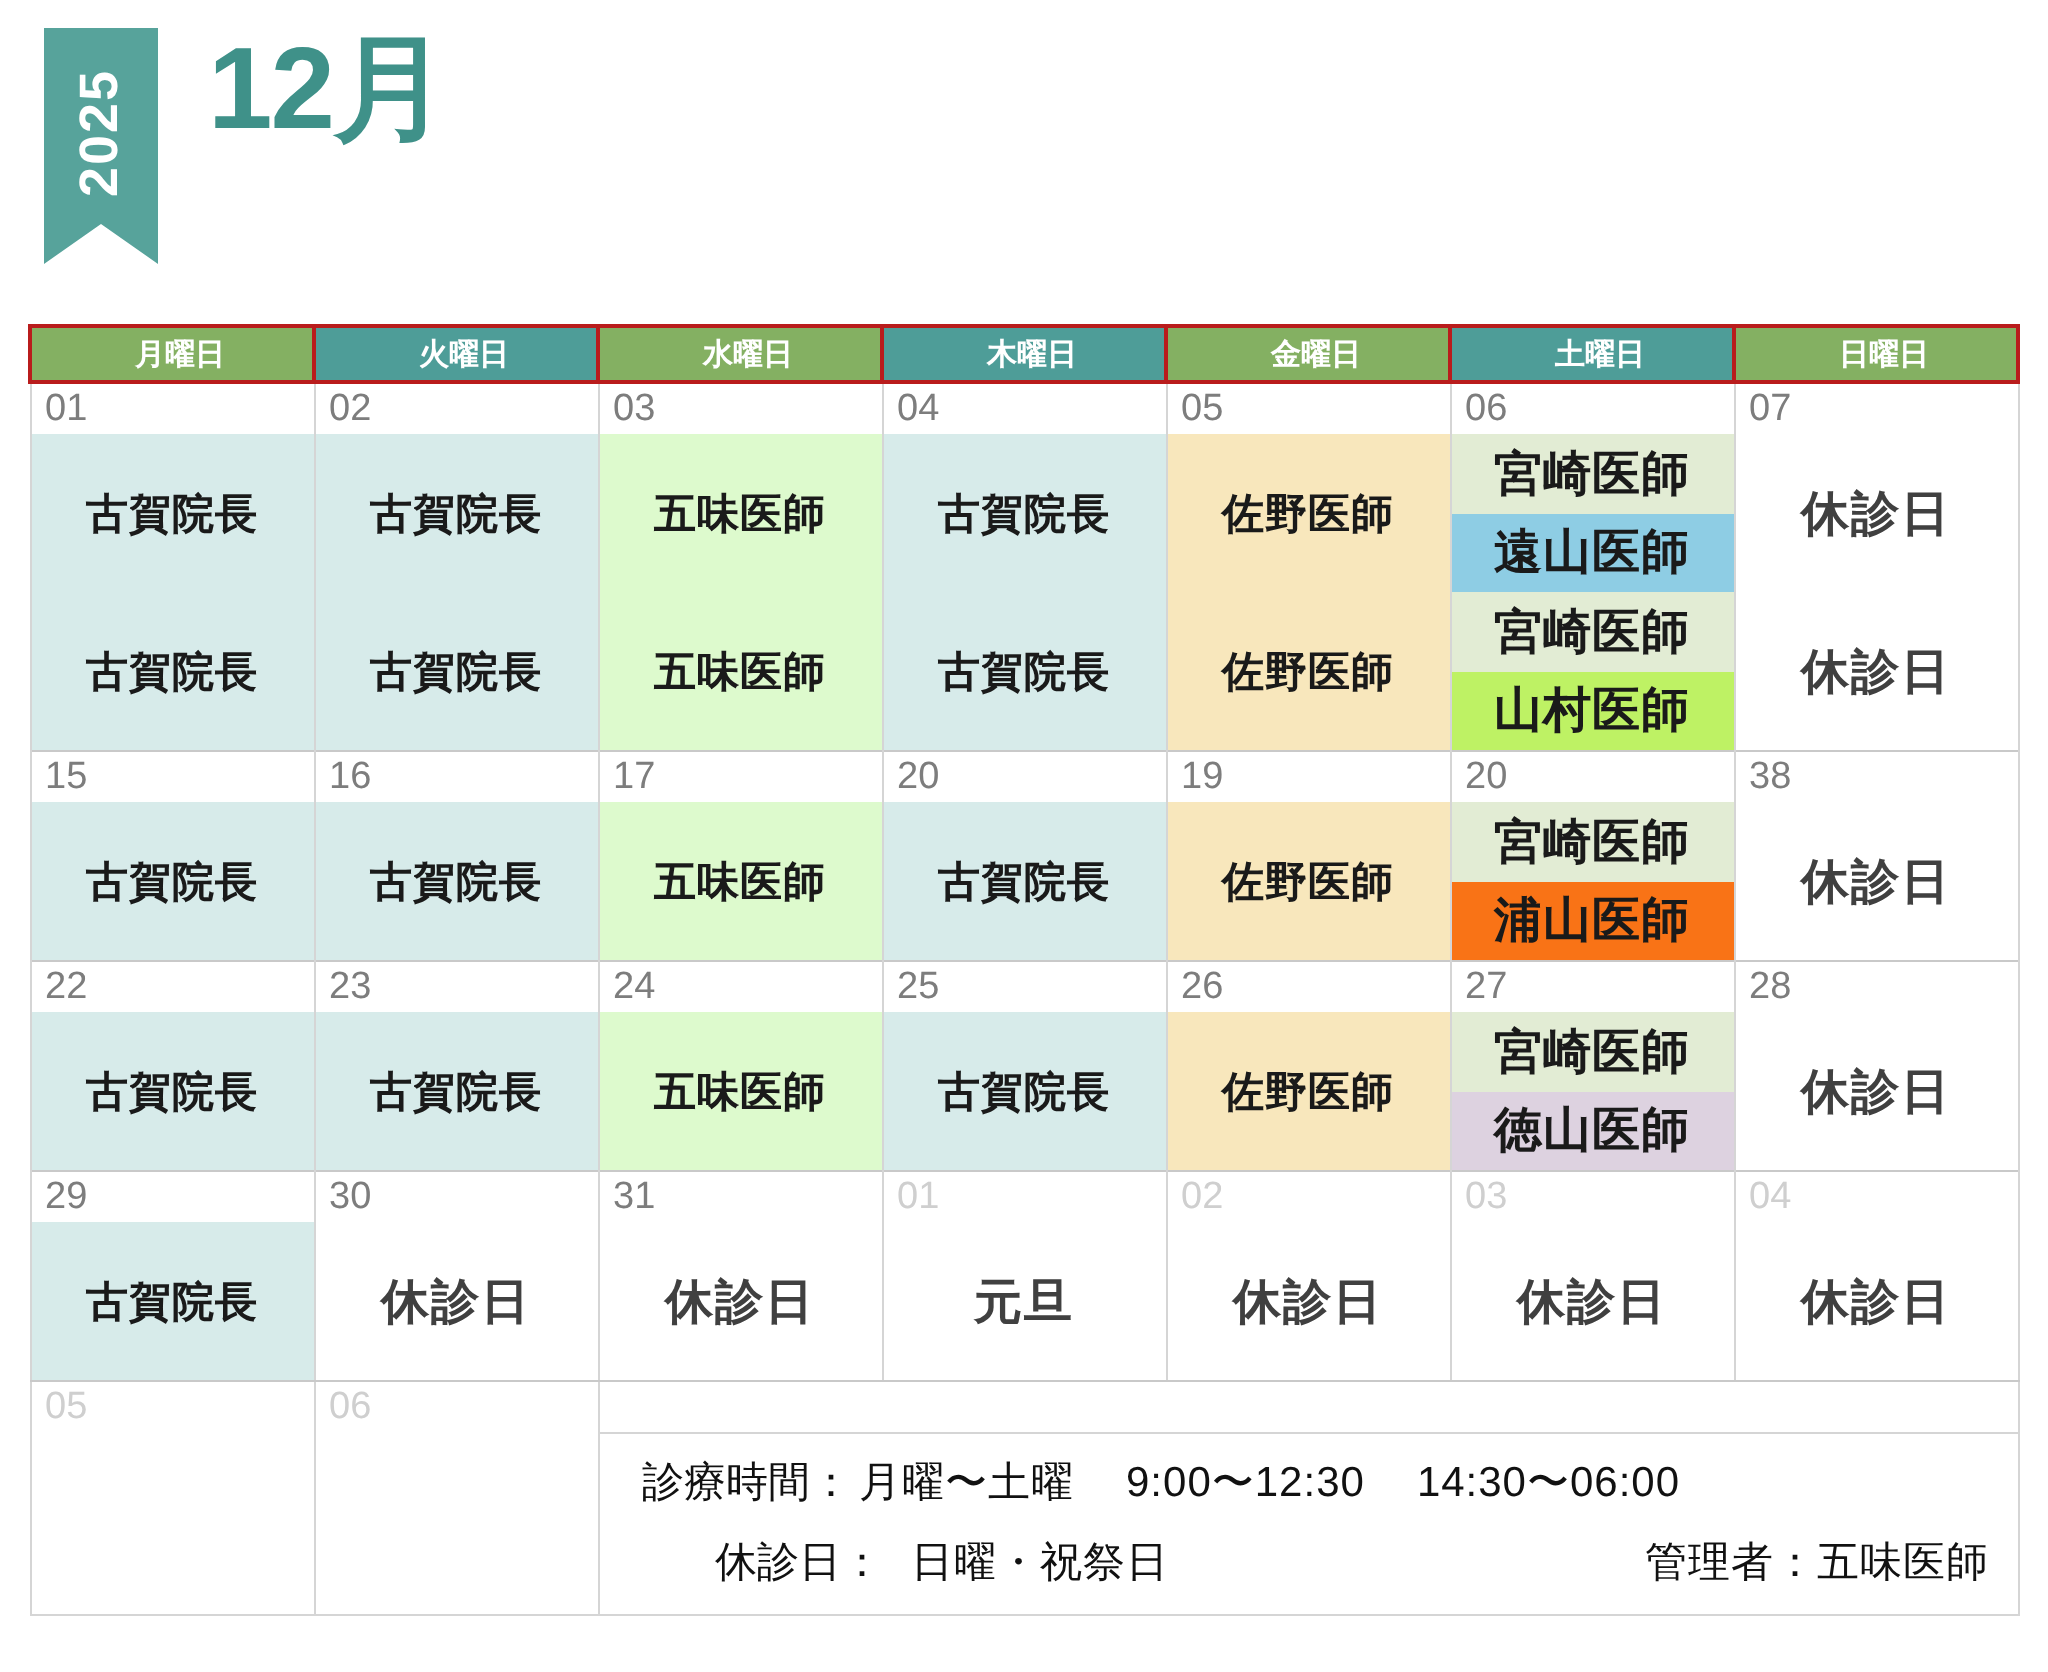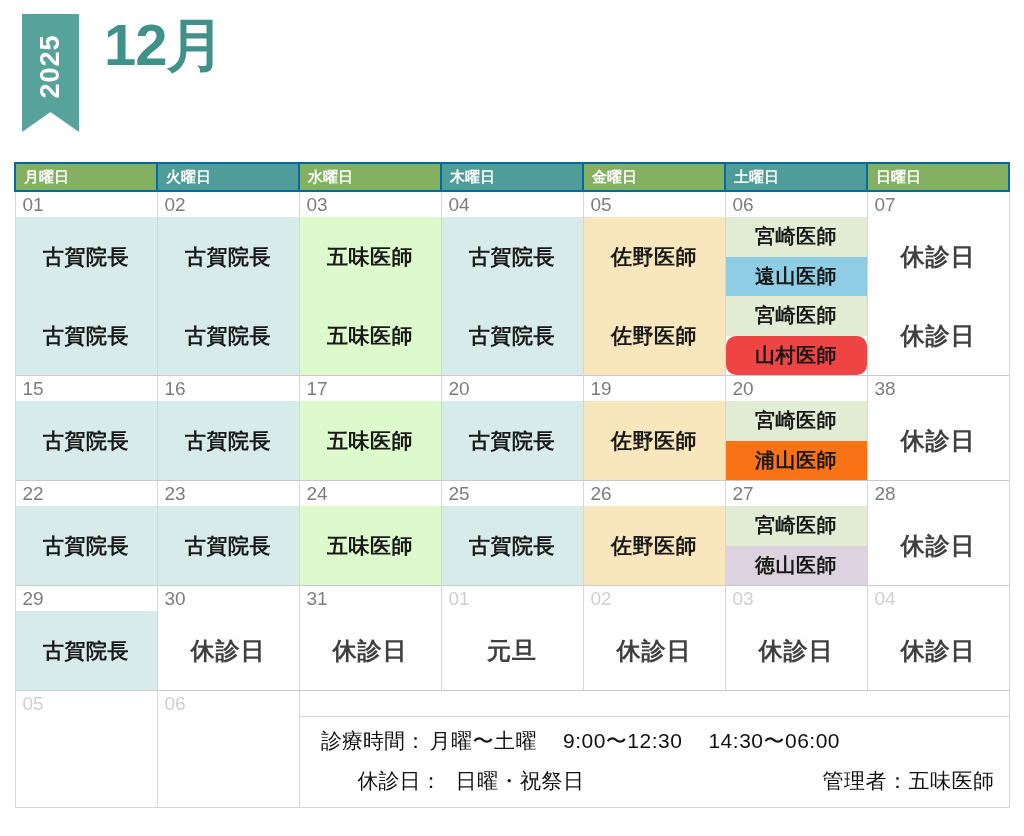--- a/index.html
+++ b/index.html
@@ -73,24 +73,24 @@
     padding: 0;
     margin: 0;
   }
 
   
   .wd {
     height: 26px;
     color: #ffffff;
     font-size: 15px;
     font-weight: bold;
-    text-align: left;
+    text-align: center;
     padding-left: 8px !important;
     vertical-align: middle;
-    border: 2px solid #0369a1;
+    border: 2px solid #b91c1c;
   }
   .wd-green  { background: #84b062; }
   .wd-teal   { background: #4e9d98; }
 
   
   .dnum {
     height: 25px;
     font-size: 19px;
     color: #7d7d7d;
     padding-left: 7px !important;
@@ -118,21 +118,21 @@
     align-items: center;
     justify-content: center;
     font-size: 21px;
     font-weight: bold;
     color: #1a1a1a;
     letter-spacing: 0.5px;
     box-sizing: border-box;
   }
   .slot.half {
     height: 50%;
-    font-size: 20px;
+    font-size: 24px;
   }
   .slot.closed {
     color: #404040;
     font-size: 24px;
     letter-spacing: 1px;
   }
   .stack { height: 100%; display: flex; flex-direction: column; }
 
   
   .footer-cell {
@@ -269,21 +269,21 @@
           </div>
         </td>
         <td class="dcell">
           <div class="stack">
             <div class="slot" style="background: rgb(248, 231, 188);">佐野医師</div>
           </div>
         </td>
         <td class="dcell">
           <div class="stack">
             <div class="slot half" style="background: rgb(226, 236, 212);">宮崎医師</div>
-            <div class="slot half" style="background: #ef4444; border-radius: 10px;">山村医師</div>
+            <div class="slot half" style="background: #bef264;">山村医師</div>
           </div>
         </td>
         <td class="dcell">
           <div class="stack">
             <div class="slot closed" style="background: rgb(255, 255, 255);">休診日</div>
           </div>
         </td>
       </tr>
       <tr>
         <td class="dnum">15</td>

